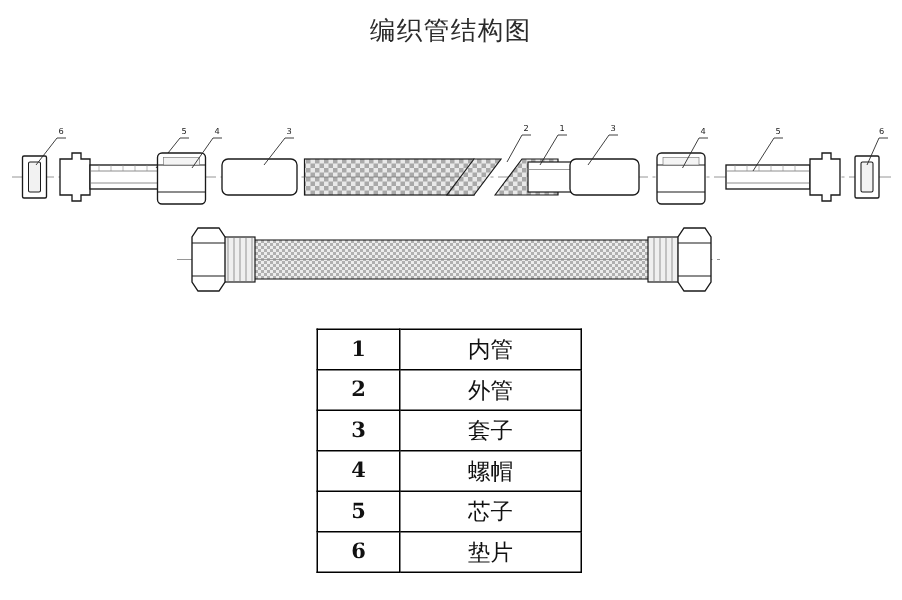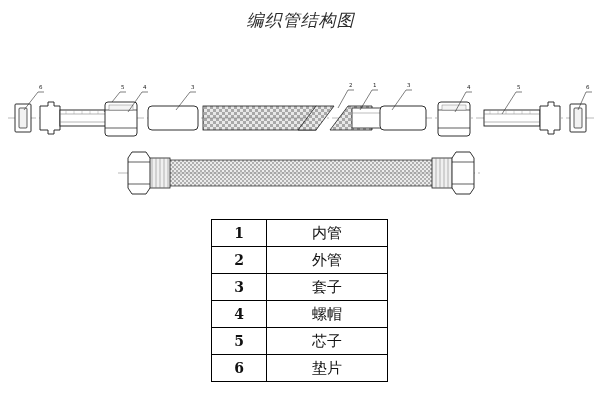--- a/index.html
+++ b/index.html
@@ -20,21 +20,20 @@
   #page-title {
     position: absolute;
     left: 0;
     top: 9px;
     width: 601px;
     text-align: center;
     font-size: 17px;
     letter-spacing: 1px;
     color: #2b2b2b;
     font-family: "DejaVu Serif", "Liberation Serif", serif;
-    font-style: italic;
   }
 
   
   #exploded-view, #assembly-view {
     position: absolute;
     left: 0;
   }
   #exploded-view { top: 70px; }
   #assembly-view { top: 138px; }
 

